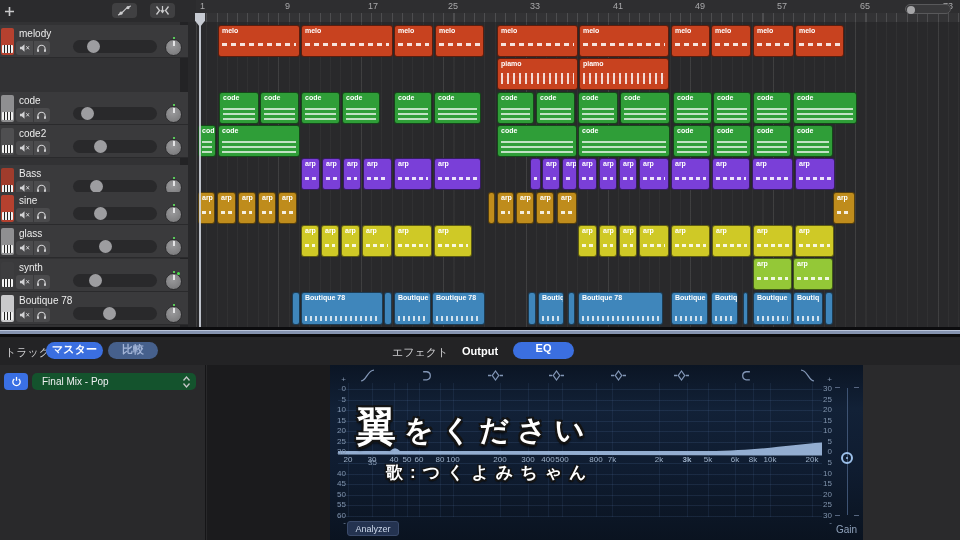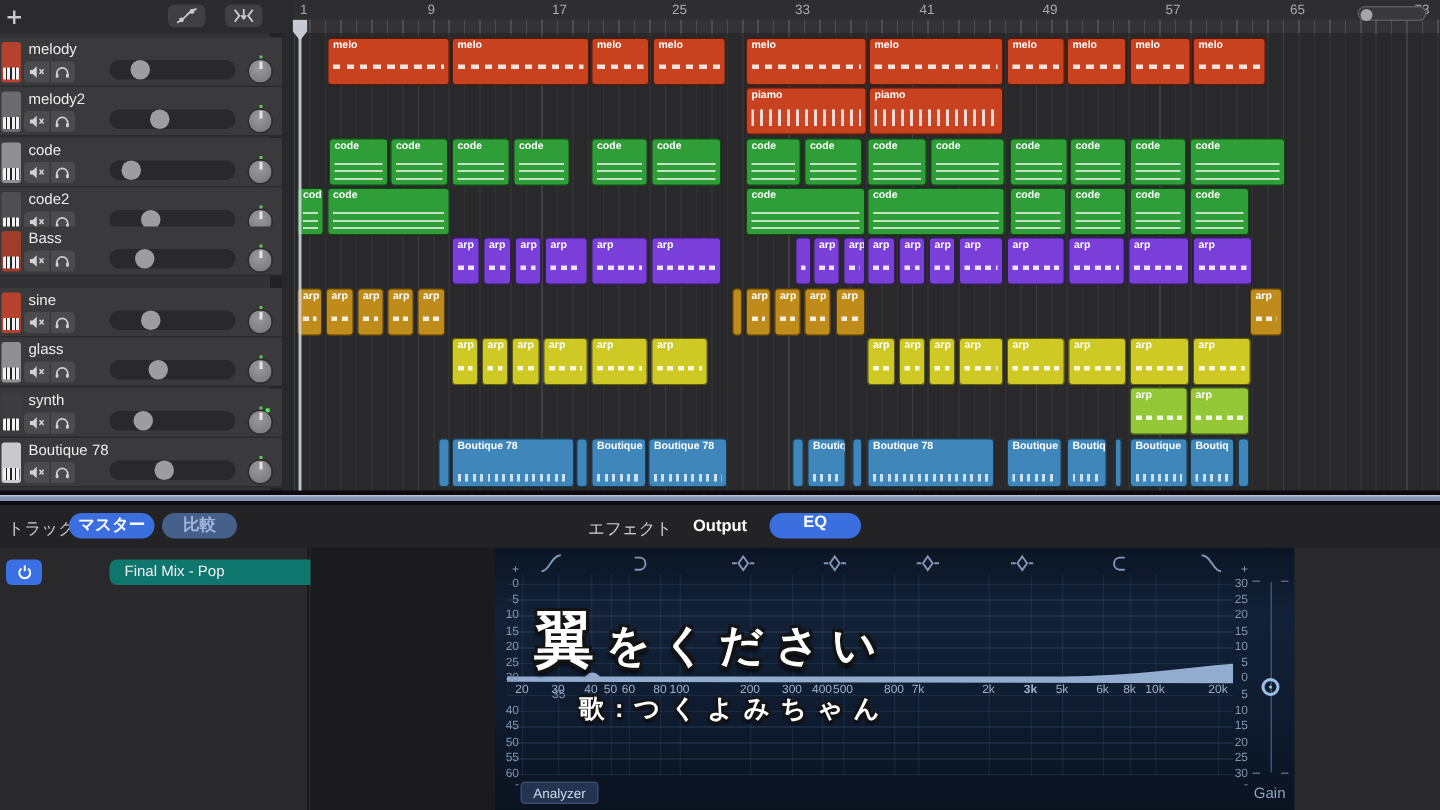--- a/index.html
+++ b/index.html
@@ -69,21 +69,21 @@
   
   #tabstrip { position:absolute; left:0; top:337px; width:960px; height:28px; background:#232325; }
   .tab-text { position:absolute; top:8px; font-size:11px; color:#cfcfd1; }
   .pill { position:absolute; top:5px; height:17px; border-radius:9px; font-size:11px; font-weight:bold; color:#fff;
     display:flex; align-items:flex-start; justify-content:center; }
 
   
   #bottom-left { position:absolute; left:0; top:365px; width:206px; height:175px; background:#29292b; border-right:1px solid #151517; }
   #power-btn { position:absolute; left:4px; top:8px; width:24px; height:17px; background:#3a70e4; border-radius:4px;
     display:flex; align-items:center; justify-content:center; }
-  #preset-select { position:absolute; left:32px; top:8px; width:164px; height:17px; background:#0f766e; border-radius:5px;margin-left:41px; }
+  #preset-select { position:absolute; left:32px; top:8px; width:164px; height:17px; background:#14532d; border-radius:5px; }
   #preset-select .lbl { position:absolute; left:10px; top:3px; font-size:10px; color:#f0f0f2; }
   #preset-select .ud { position:absolute; right:5px; top:3px; }
   #bottom-gap { position:absolute; left:207px; top:365px; width:123px; height:175px; background:#1b1b1d; }
   #bottom-right { position:absolute; left:863px; top:365px; width:97px; height:175px; background:#2a2a2c; }
 
   
   #eq { position:absolute; left:330px; top:365px; width:533px; height:175px;
     background:linear-gradient(180deg,#0b1524 0%, #122137 25%, #0f1c30 60%, #0a1320 100%); overflow:hidden; }
   .band-ic { position:absolute; top:3px; width:15px; height:15px; }
   #eq-grid { position:absolute; left:8px; top:18px; width:484px; height:134px;
@@ -181,108 +181,79 @@
                 <rect x="8.8" y="6.8" width="2" height="3" rx="0.8" fill="#d2d2d4"></rect>
               </svg>
             </span>
           </div>
         </div>
         <div class="trk-slider">
           <div class="trk-thumb" style="left: 14px;"></div>
         </div>
         <div class="trk-knob"></div>
       </div>
-      <div class="trk" style="top: 36.4px;">
-        <div class="trk-icon" style="background: rgb(107, 107, 109);">
+      <div class="trk" style="top: 69.8px;">
+        <div class="trk-icon" style="background: rgb(143, 143, 145);">
           <i></i>
         </div>
-        <div class="trk-name">melody2</div>
+        <div class="trk-name">code</div>
         <div class="trk-btns">
           <div class="cell">
             <span>
               <svg width="11" height="10" viewBox="0 0 12 11">
                 <path d="M1 4h2l3-2.7v8.4L3 7H1z" fill="#d2d2d4"></path>
                 <path d="M8 3.5l3 3.5M11 3.5L8 7" stroke="#d2d2d4" stroke-width="1.1" fill="none"></path>
               </svg>
             </span>
           </div>
           <div class="cell">
             <span>
               <svg width="11" height="10" viewBox="0 0 12 11">
                 <path d="M2 9V6.5a4 4 0 0 1 8 0V9" stroke="#d2d2d4" stroke-width="1.2" fill="none"></path>
                 <rect x="1.2" y="6.8" width="2" height="3" rx="0.8" fill="#d2d2d4"></rect>
                 <rect x="8.8" y="6.8" width="2" height="3" rx="0.8" fill="#d2d2d4"></rect>
               </svg>
             </span>
           </div>
         </div>
         <div class="trk-slider">
-          <div class="trk-thumb" style="left: 27px;"></div>
+          <div class="trk-thumb" style="left: 8px;"></div>
         </div>
         <div class="trk-knob"></div>
       </div>
-      <div class="trk" style="top: 69.8px;">
-        <div class="trk-icon" style="background: rgb(143, 143, 145);">
+      <div class="trk" style="top: 103.2px;">
+        <div class="trk-icon" style="background: rgb(79, 79, 81);">
           <i></i>
         </div>
-        <div class="trk-name">code</div>
+        <div class="trk-name">code2</div>
         <div class="trk-btns">
           <div class="cell">
             <span>
               <svg width="11" height="10" viewBox="0 0 12 11">
                 <path d="M1 4h2l3-2.7v8.4L3 7H1z" fill="#d2d2d4"></path>
                 <path d="M8 3.5l3 3.5M11 3.5L8 7" stroke="#d2d2d4" stroke-width="1.1" fill="none"></path>
               </svg>
             </span>
           </div>
           <div class="cell">
             <span>
               <svg width="11" height="10" viewBox="0 0 12 11">
                 <path d="M2 9V6.5a4 4 0 0 1 8 0V9" stroke="#d2d2d4" stroke-width="1.2" fill="none"></path>
                 <rect x="1.2" y="6.8" width="2" height="3" rx="0.8" fill="#d2d2d4"></rect>
                 <rect x="8.8" y="6.8" width="2" height="3" rx="0.8" fill="#d2d2d4"></rect>
               </svg>
             </span>
           </div>
         </div>
         <div class="trk-slider">
-          <div class="trk-thumb" style="left: 8px;"></div>
+          <div class="trk-thumb" style="left: 21px;"></div>
         </div>
         <div class="trk-knob"></div>
       </div>
-      <div class="trk" style="top: 103.2px;">
-        <div class="trk-icon" style="background: rgb(79, 79, 81);">
-          <i></i>
-        </div>
-        <div class="trk-name">code2</div>
-        <div class="trk-btns">
-          <div class="cell">
-            <span>
-              <svg width="11" height="10" viewBox="0 0 12 11">
-                <path d="M1 4h2l3-2.7v8.4L3 7H1z" fill="#d2d2d4"></path>
-                <path d="M8 3.5l3 3.5M11 3.5L8 7" stroke="#d2d2d4" stroke-width="1.1" fill="none"></path>
-              </svg>
-            </span>
-          </div>
-          <div class="cell">
-            <span>
-              <svg width="11" height="10" viewBox="0 0 12 11">
-                <path d="M2 9V6.5a4 4 0 0 1 8 0V9" stroke="#d2d2d4" stroke-width="1.2" fill="none"></path>
-                <rect x="1.2" y="6.8" width="2" height="3" rx="0.8" fill="#d2d2d4"></rect>
-                <rect x="8.8" y="6.8" width="2" height="3" rx="0.8" fill="#d2d2d4"></rect>
-              </svg>
-            </span>
-          </div>
-        </div>
-        <div class="trk-slider">
-          <div class="trk-thumb" style="left: 21px;"></div>
-        </div>
-        <div class="trk-knob"></div>
-      </div>
-      <div class="trk" style="top: 129px; text-align: center;">
+      <div class="trk" style="top: 143px; text-align: center;">
         <div class="trk-icon" style="background: rgb(160, 60, 44);">
           <i></i>
         </div>
         <div class="trk-name">Bass</div>
         <div class="trk-btns">
           <div class="cell">
             <span>
               <svg width="11" height="10" viewBox="0 0 12 11">
                 <path d="M1 4h2l3-2.7v8.4L3 7H1z" fill="#d2d2d4"></path>
                 <path d="M8 3.5l3 3.5M11 3.5L8 7" stroke="#d2d2d4" stroke-width="1.1" fill="none"></path>

